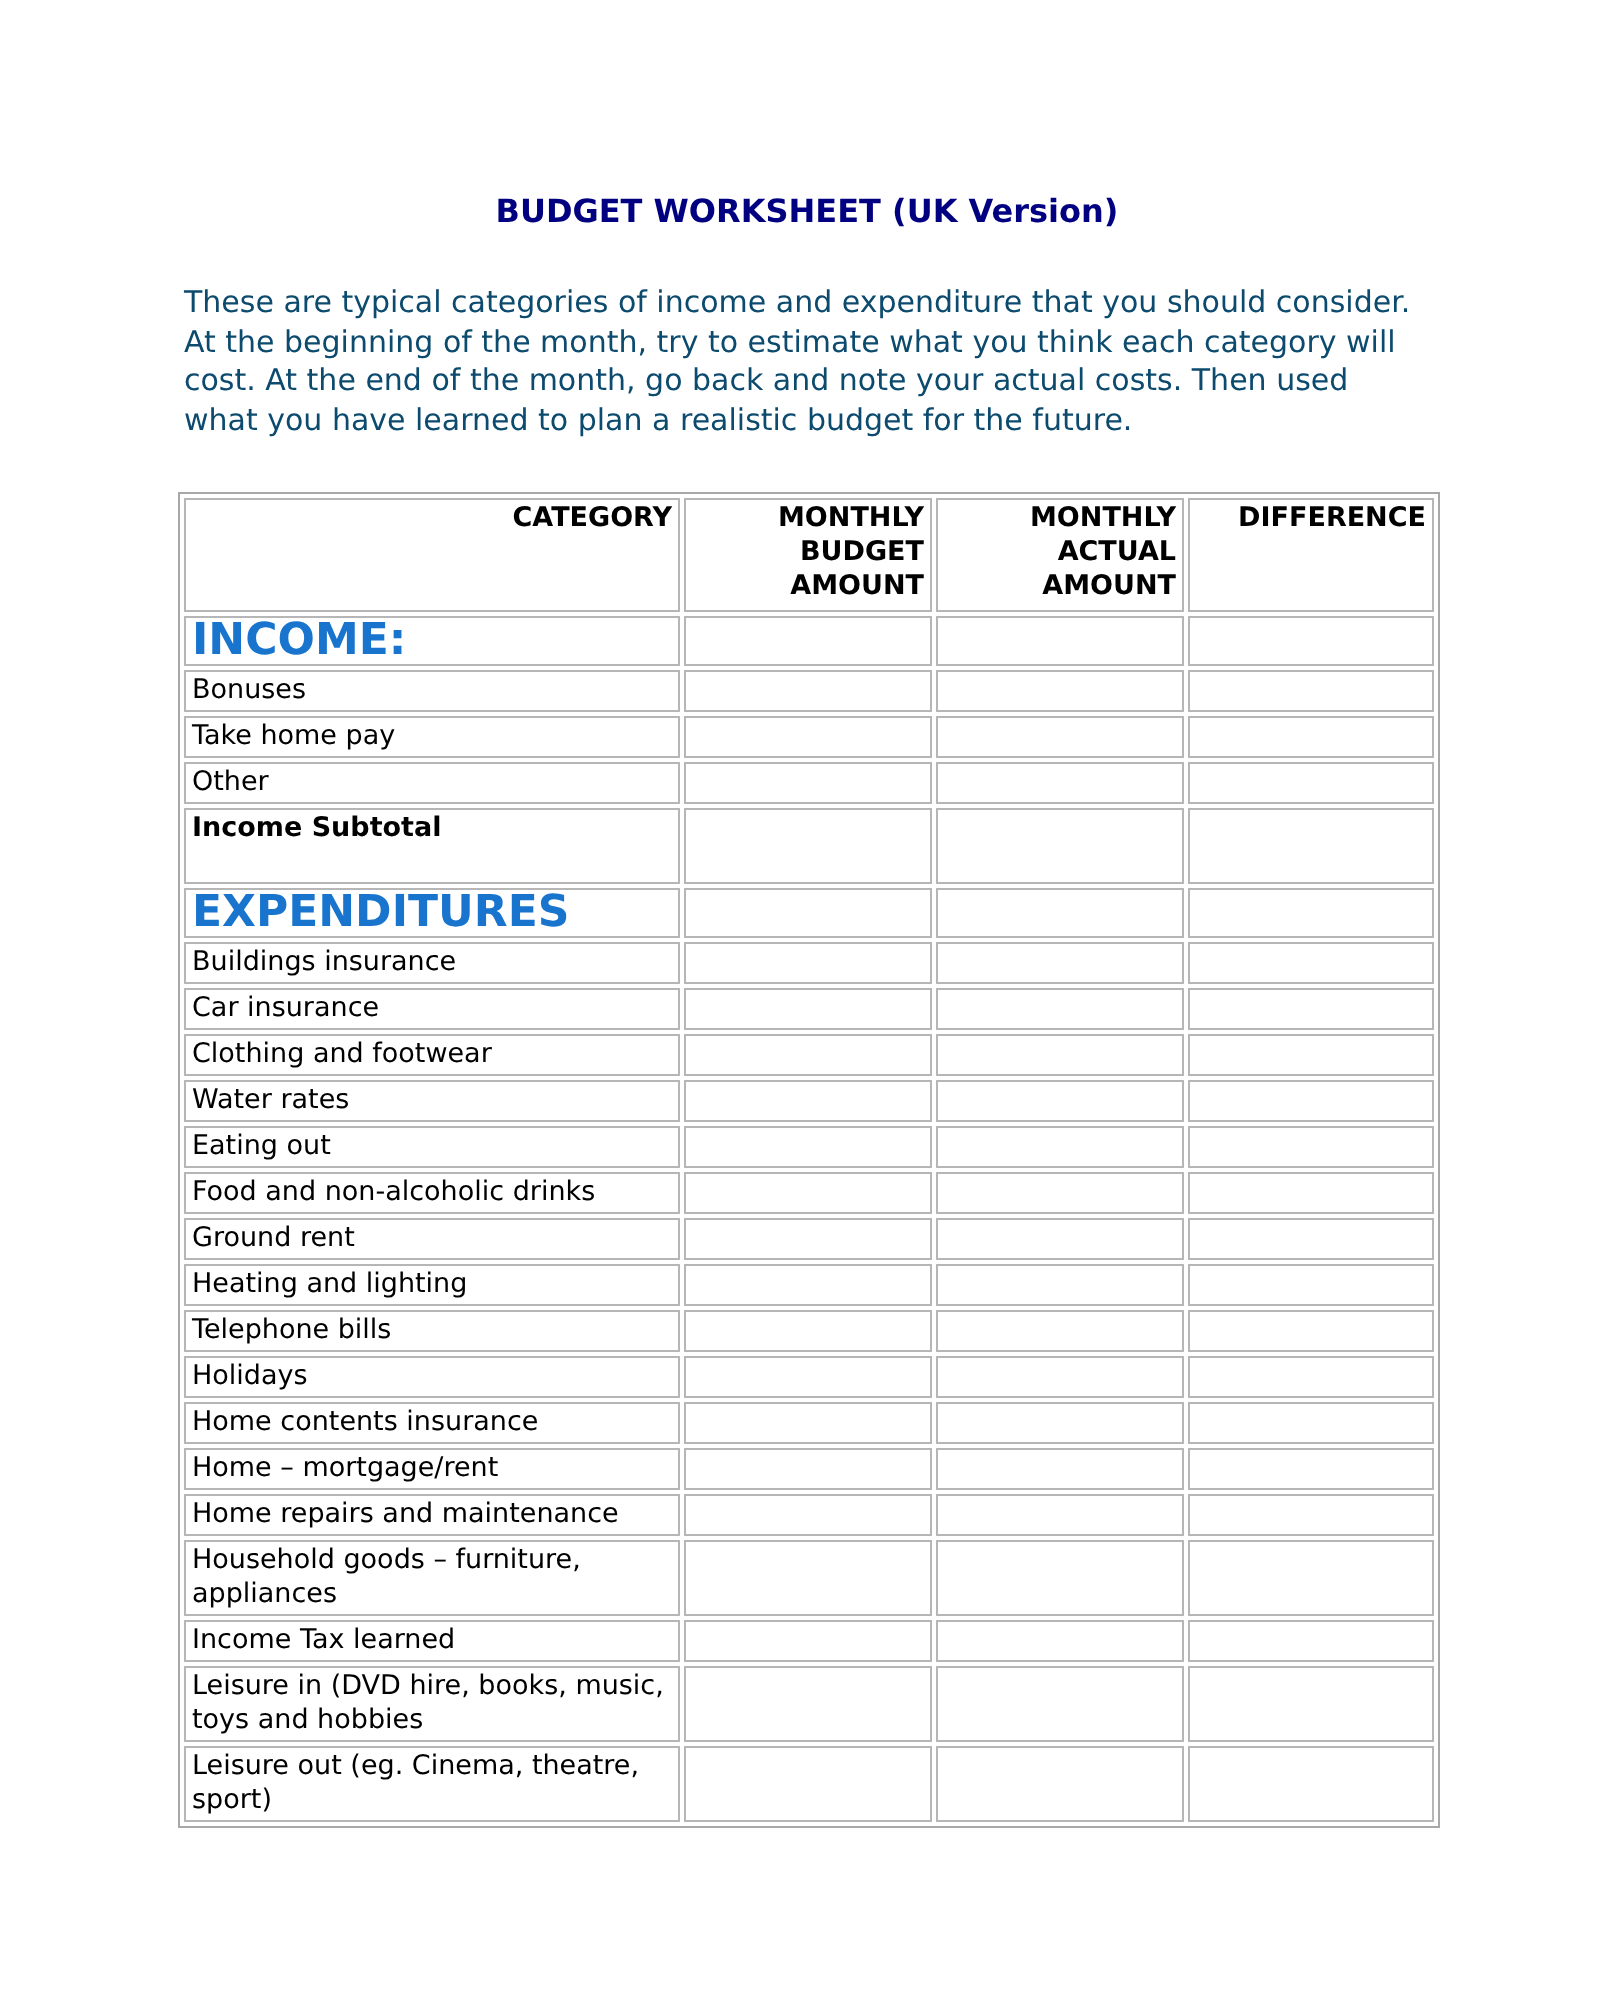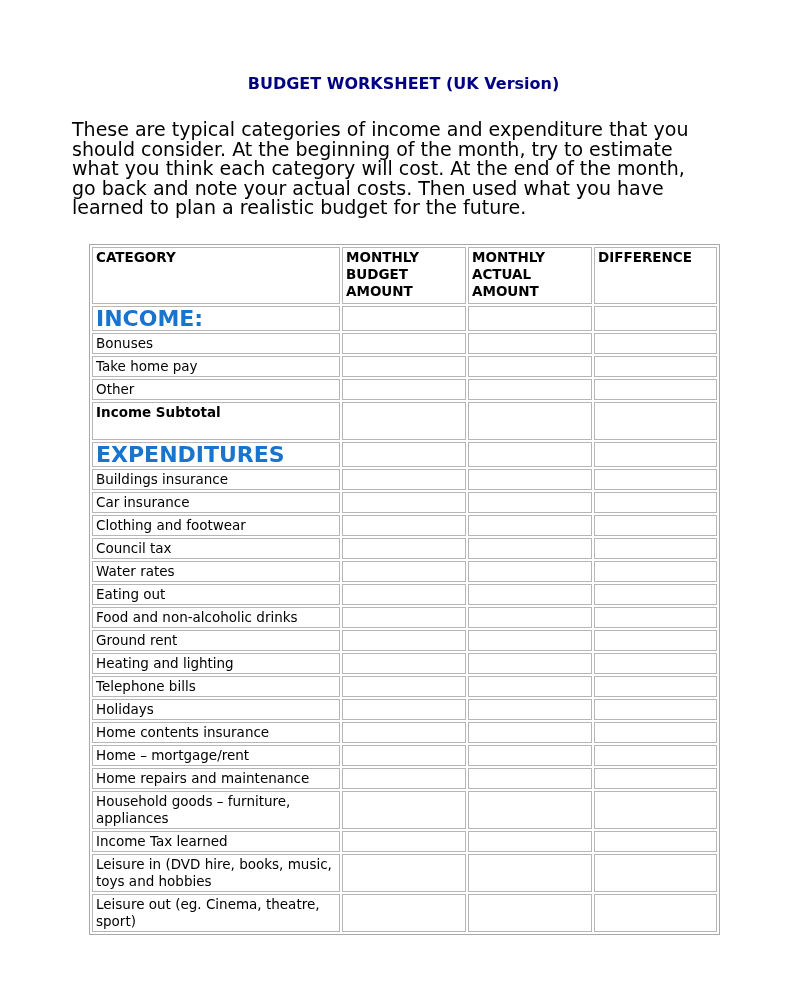--- a/index.html
+++ b/index.html
@@ -10,33 +10,33 @@
   body {
     width: 807px;
     height: 1000px;
     font-family: "DejaVu Sans", "Liberation Sans", sans-serif;
     overflow: hidden;
   }
   .page {
     width: 807px;
   }
   .doc-title {
-    margin: 74px 0 0 0;
+    margin: 96px 0 0 0;
     text-align: center;
     font-size: 16px;
     line-height: 19px;
     font-weight: bold;
     color: #000080;
   }
   .intro {
-    margin: 27px 90px 0 72px;
+    margin: 27px 90px 0 92px;
     width: 622px;
-    font-size: 19px;
+    font-size: 15px;
     line-height: 19.5px;
-    color: #000000;
+    color: #0c4a6e;
   }
   table.budget {
     margin: 26px 0 0 89px;
     width: 629px;
     border-collapse: separate;
     border-spacing: 2px;
     border: 1px solid #a8a8a8;
     table-layout: fixed;
     background: #ffffff;
   }
@@ -45,21 +45,21 @@
     border: 1px solid #b6b6b6;
     vertical-align: top;
     padding: 1px 3px;
     overflow: hidden;
     font-size: 13.5px;
     line-height: 17px;
     color: #000000;
   }
   td.header-cell {
     height: 57px;
-    text-align: left;
+    text-align: right;
     font-size: 13px;
     line-height: 16px;
     font-weight: bold;
     color: #1874CD;
     padding-top: 3px;
   }
   tr.r-item td { height: 21px; }
   tr.r-subtotal td { height: 38px; }
   tr.r-subtotal td.c-label { font-weight: bold; }
   tr.r-section td { height: 25px; }
@@ -141,26 +141,20 @@
           <td class="c-value"></td>
           <td class="c-value"></td>
         </tr>
         <tr class="r-item">
           <td class="c-label">Clothing and footwear</td>
           <td class="c-value"></td>
           <td class="c-value"></td>
           <td class="c-value"></td>
         </tr>
         <tr class="r-item">
-          <td class="c-label">Council tax</td>
-          <td class="c-value"></td>
-          <td class="c-value"></td>
-          <td class="c-value"></td>
-        </tr>
-        <tr class="r-item">
           <td class="c-label">Water rates</td>
           <td class="c-value"></td>
           <td class="c-value"></td>
           <td class="c-value"></td>
         </tr>
         <tr class="r-item">
           <td class="c-label">Eating out</td>
           <td class="c-value"></td>
           <td class="c-value"></td>
           <td class="c-value"></td>

